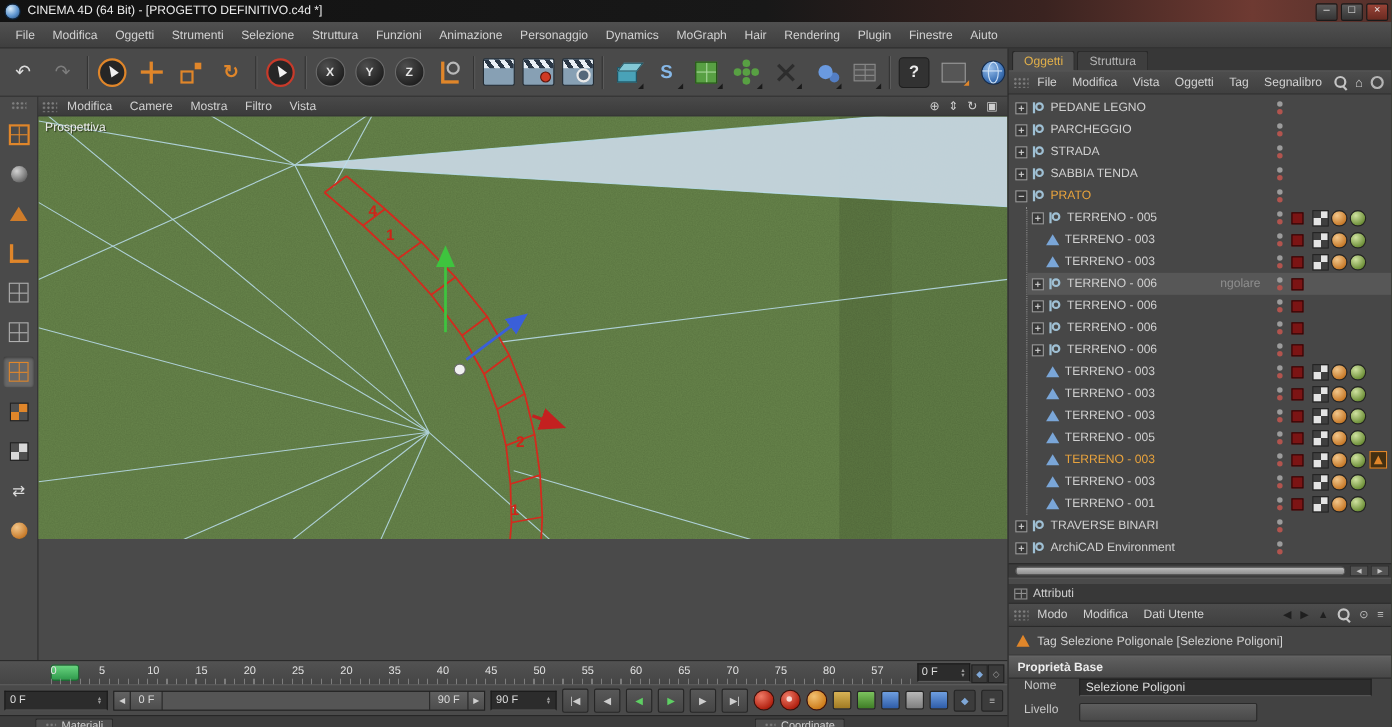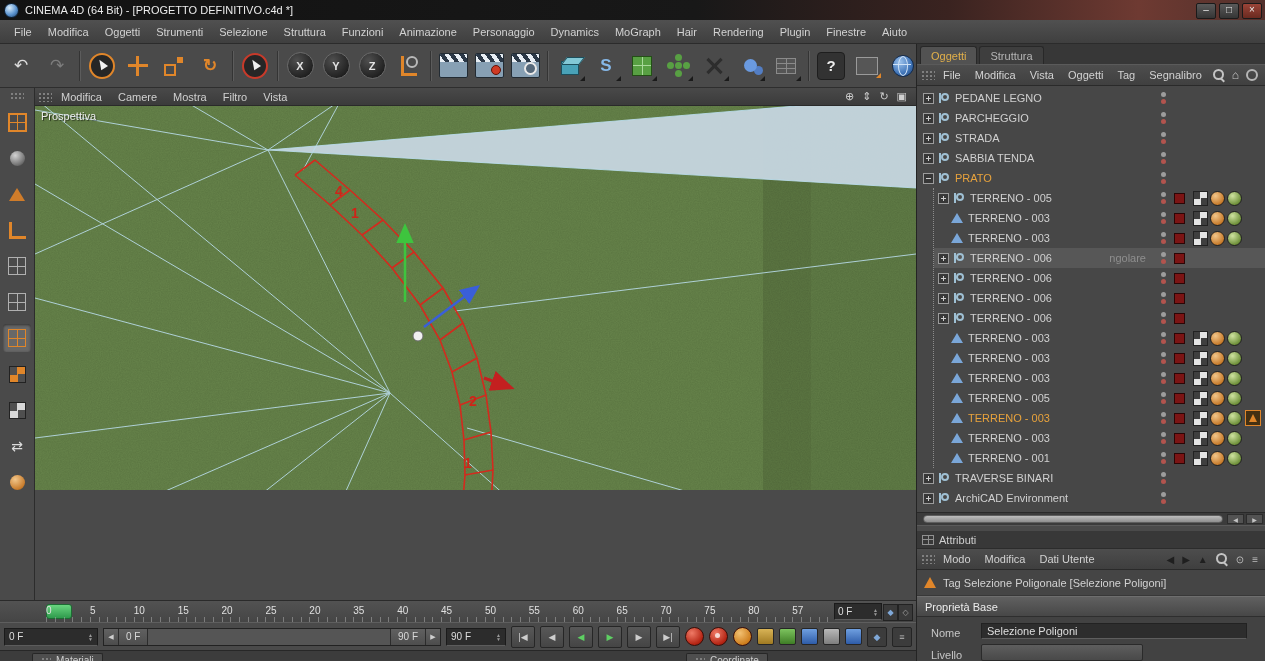--- a/index.html
+++ b/index.html
@@ -229,22 +229,22 @@
   .attr-menu .mi{padding:2px 6px;}
   .anav{margin-left:auto;display:flex;align-items:center;gap:8px;margin-right:3px;}
   .anav span{color:#1f1f1f;font-size:10px;}
   .anav .lite{color:#bdbdbd;}
   .attr-tag{height:25px;display:flex;align-items:center;gap:7px;padding:0 7px;background:#454545;
     border-bottom:1px solid #383838;flex:none;color:#d2d2d2;}
   .tagtri{width:0;height:0;border-left:6px solid transparent;border-right:6px solid transparent;
     border-bottom:11px solid #e0862a;flex:none;}
   .attr-section{height:19px;background:linear-gradient(#606060,#474747);border-top:1px solid #6e6e6e;
     border-bottom:1px solid #2e2e2e;display:flex;align-items:center;padding:0 8px;flex:none;
-    font-weight:normal;color:#ececec;}
-  .attr-row{height:22px;display:flex;align-items:flex-end;gap:8px;padding:0 18px 0 14px;flex:none;}
+    font-weight:bold;color:#ececec;}
+  .attr-row{height:22px;display:flex;align-items:flex-start;gap:8px;padding:0 18px 0 14px;flex:none;}
   .attr-label{width:42px;color:#c6c6c6;flex:none;}
   .attr-input{flex:1;height:16px;background:#2d2d2d;border:1px solid #222;border-bottom-color:#5e5e5e;
     color:#dedede;display:flex;align-items:center;padding:0 5px;box-sizing:border-box;}
   .attr-btn{width:160px;height:15px;background:linear-gradient(#5e5e5e,#494949);border:1px solid #2a2a2a;
     border-radius:2px;flex:none;}
   .svgtext{font-family:"Liberation Sans",sans-serif;}
 </style>
 </head>
 <body>
 

